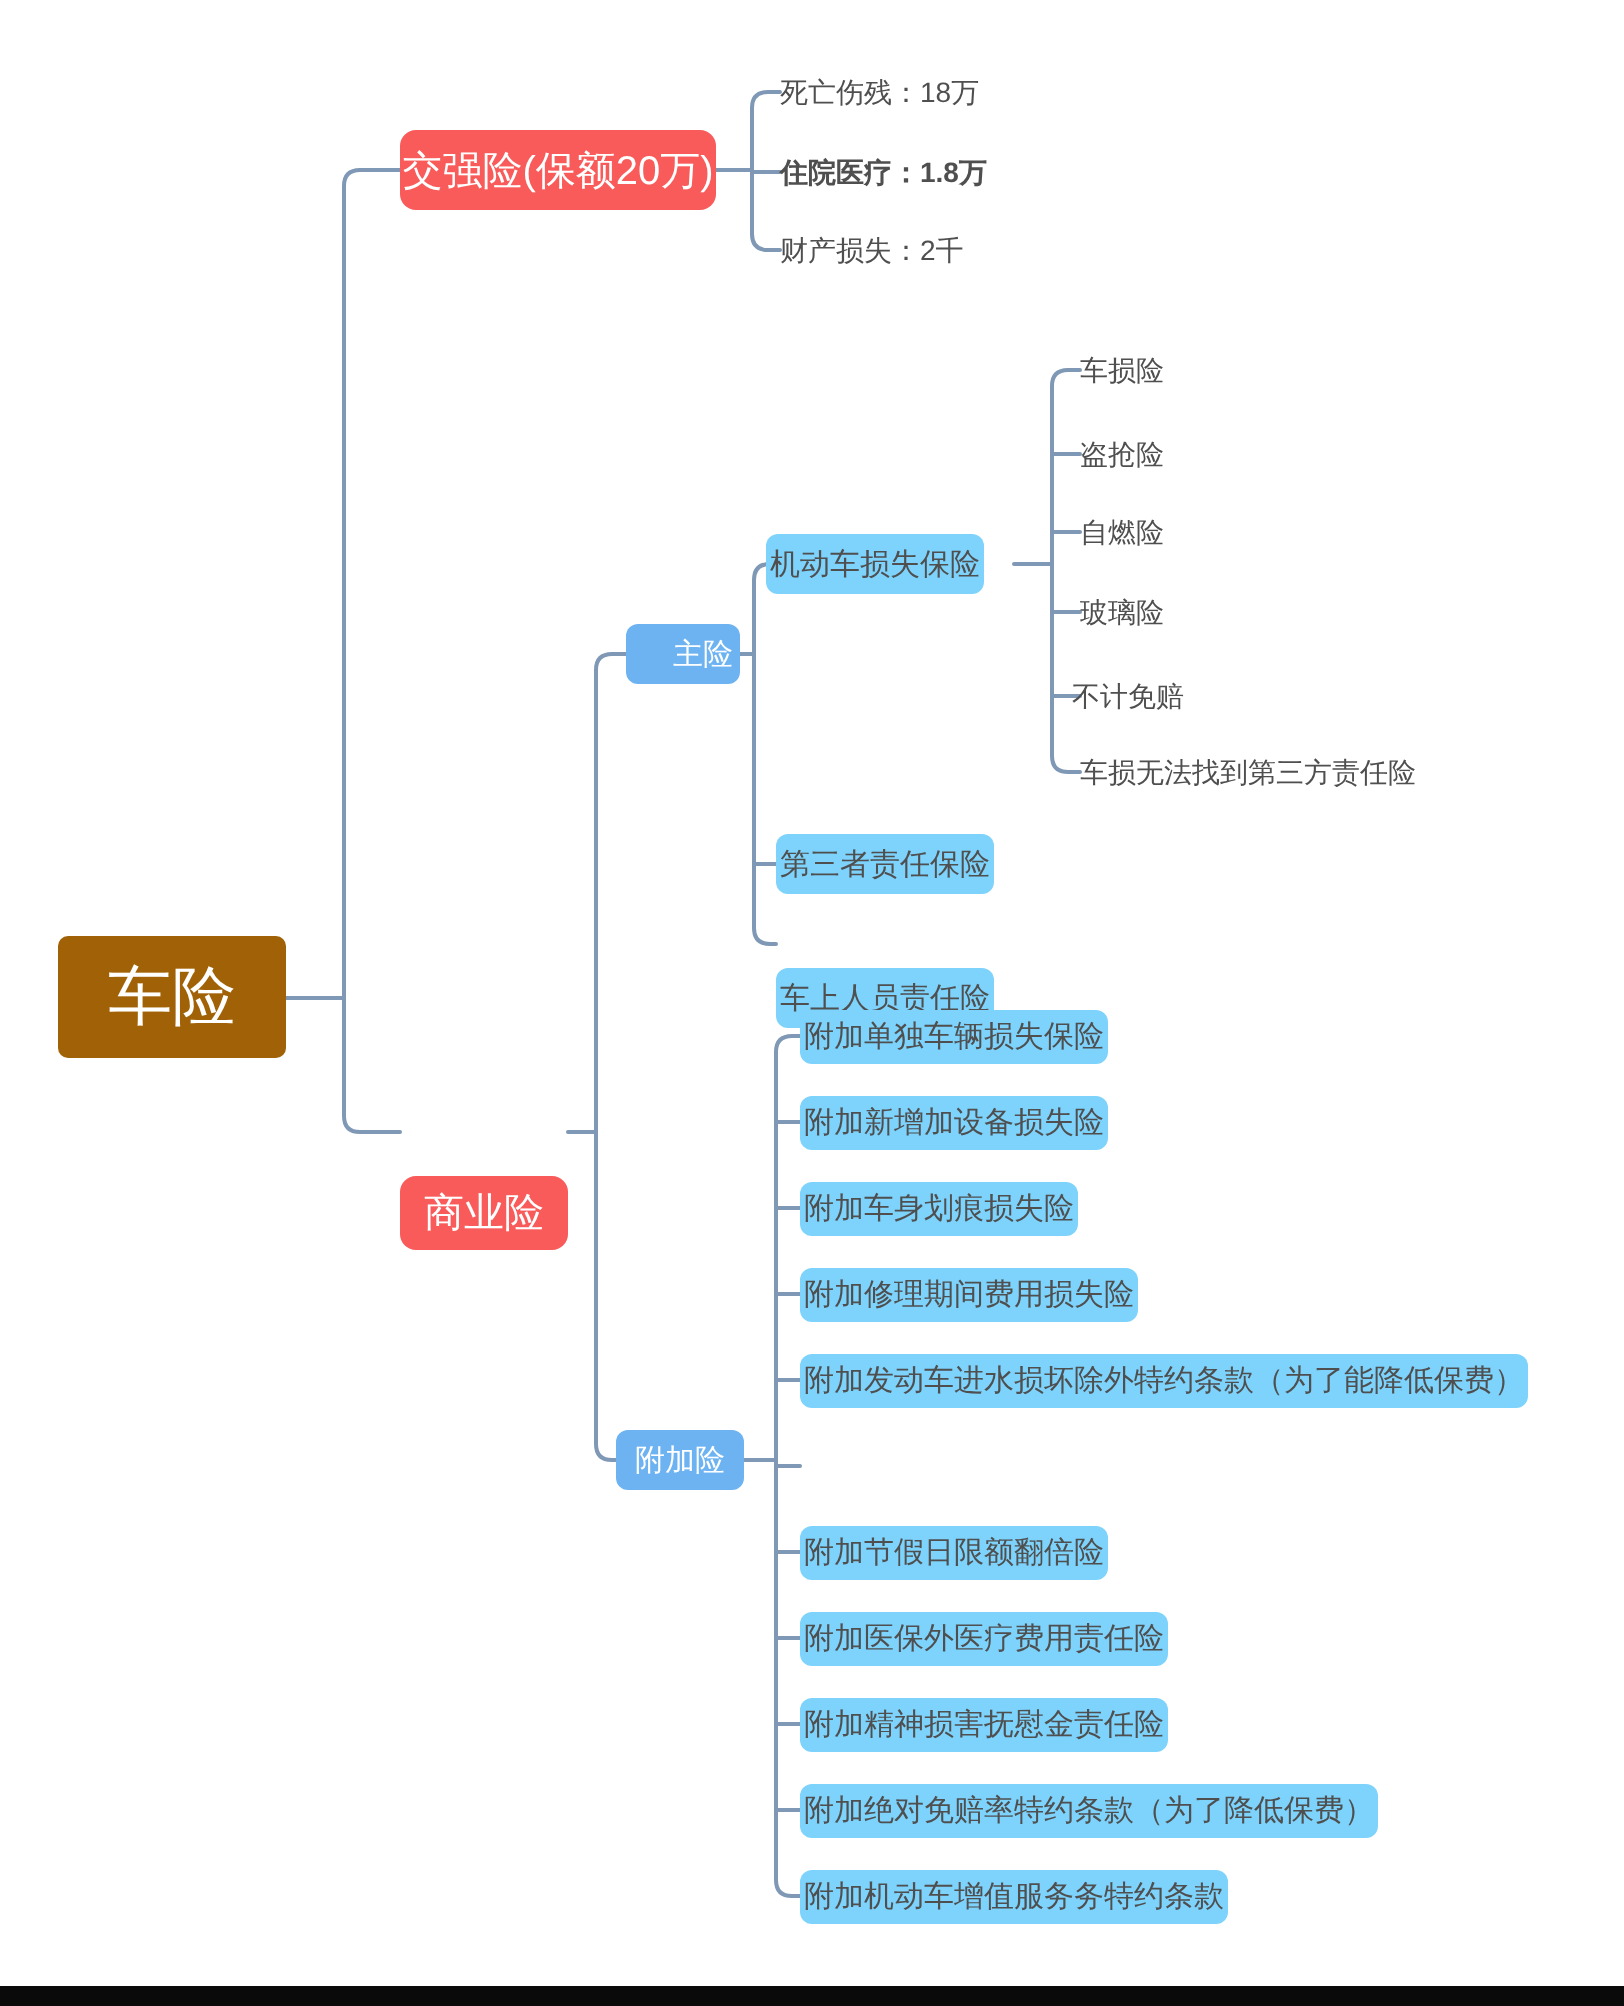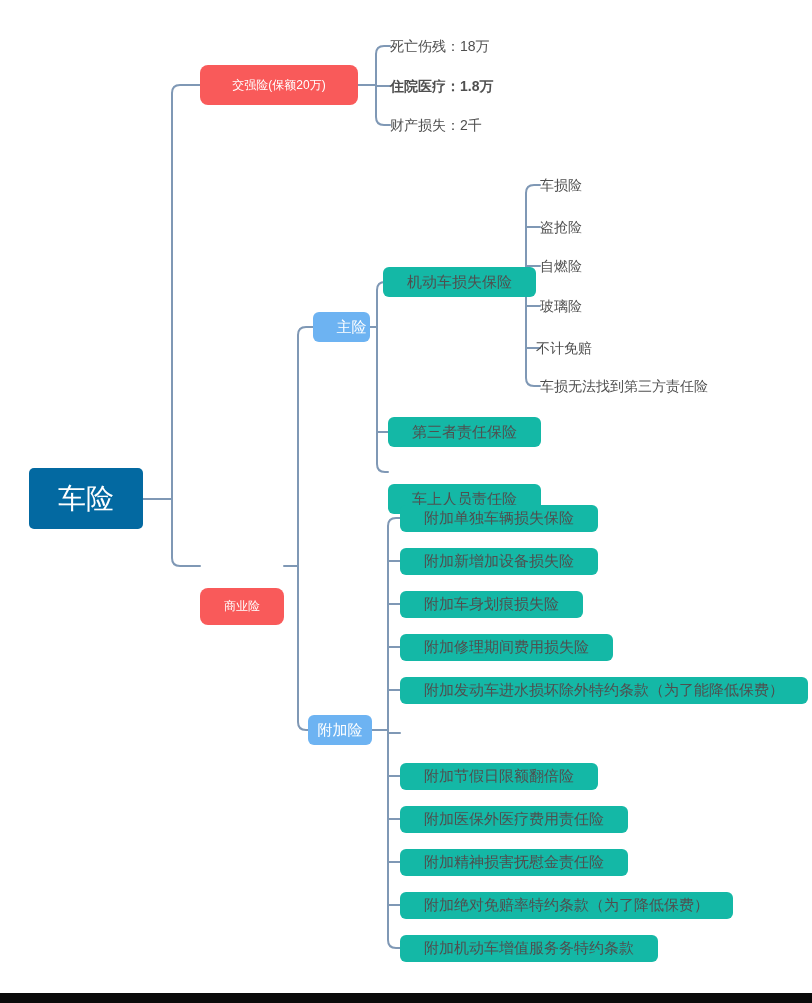--- a/index.html
+++ b/index.html
@@ -15,43 +15,43 @@
   .node {
     position: absolute;
     display: flex;
     align-items: center;
     justify-content: center;
     box-sizing: border-box;
     white-space: nowrap;
     cursor: default;
   }
   .node-root {
-    background: #0369a1;
+    background: #a16207;
     color: #ffffff;
-    font-size: 28px;
+    font-size: 32px;
     border-radius: 5px;
   }
   .node-red {
     background: #f95a5a;
     color: #ffffff;
-    font-size: 12px;
+    font-size: 20px;
     border-radius: 8px;
   }
   .node-blue {
     background: #6db3f2;
     color: #ffffff;
     font-size: 15px;
     border-radius: 6px;
   }
   .node-gray {
-    background: #14b8a6;
+    background: #7dd3fc;
     color: #4f4f4f;
     font-size: 15px;
     border-radius: 6px;
-    padding: 0 24px;
+    padding: 0 2px;
     height: 30px;
   }
   .node-gray.small { height: 27px; }
   .leaf-text {
     position: absolute;
     color: #4f4f4f;
     font-size: 14px;
     line-height: 14px;
     white-space: nowrap;
   }

